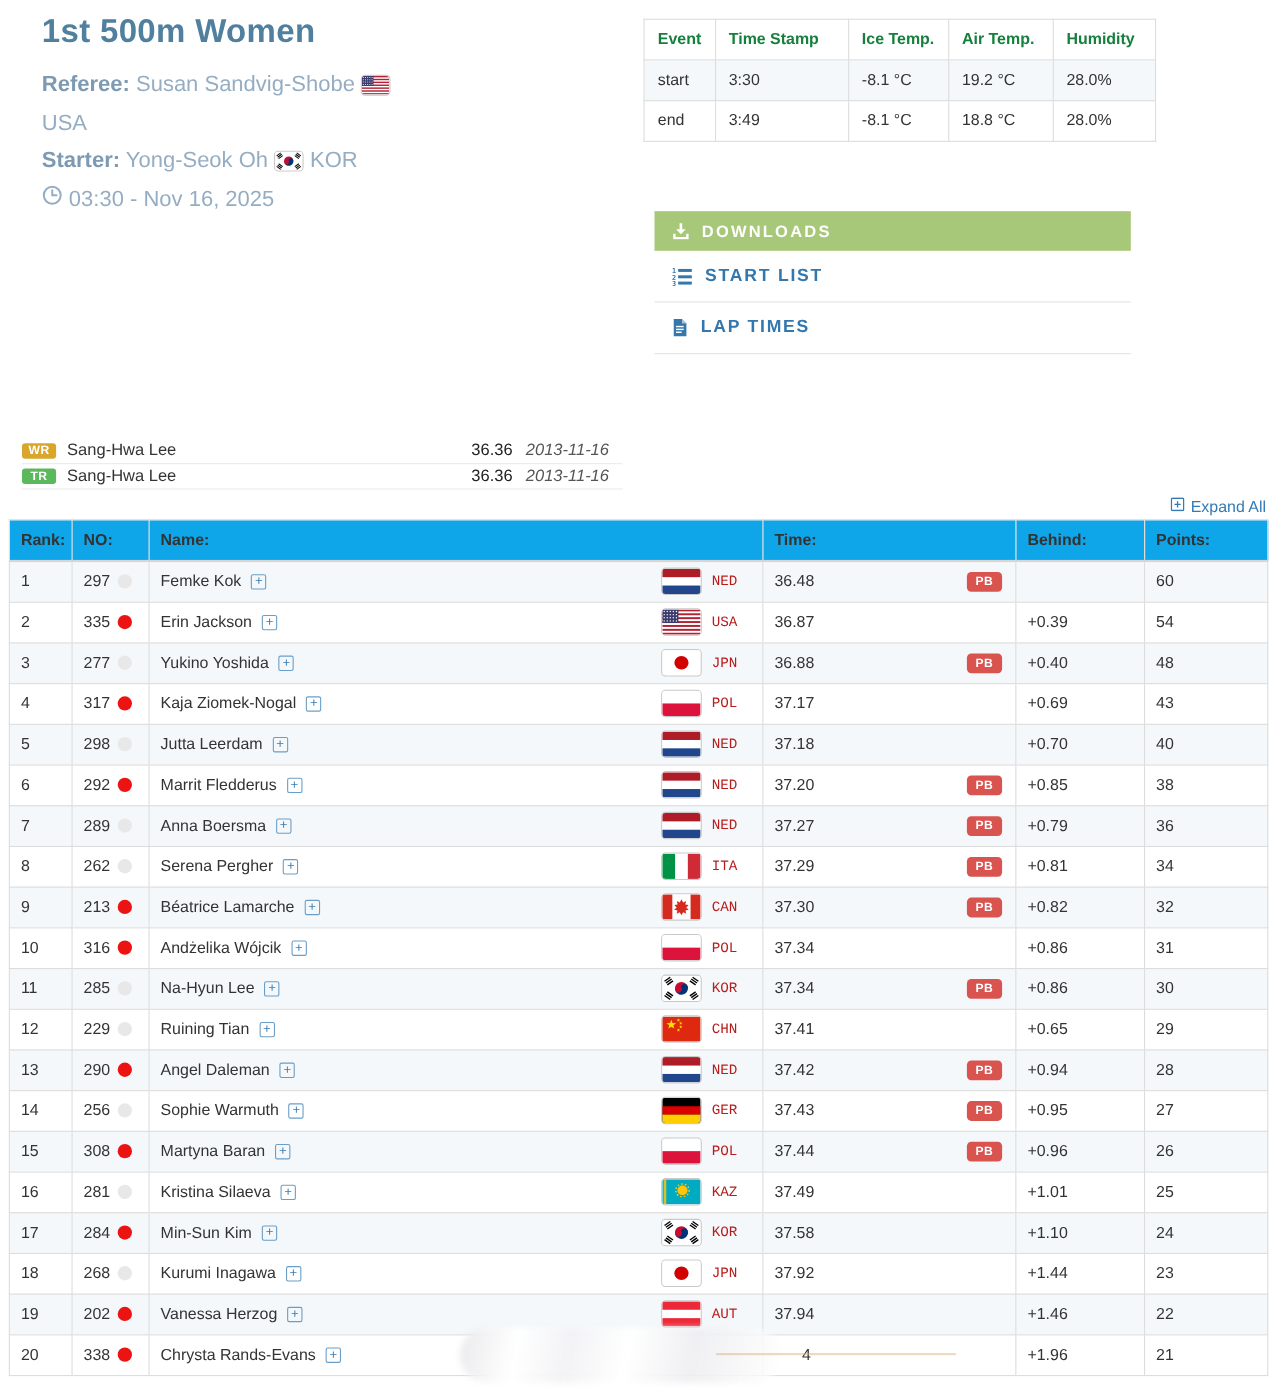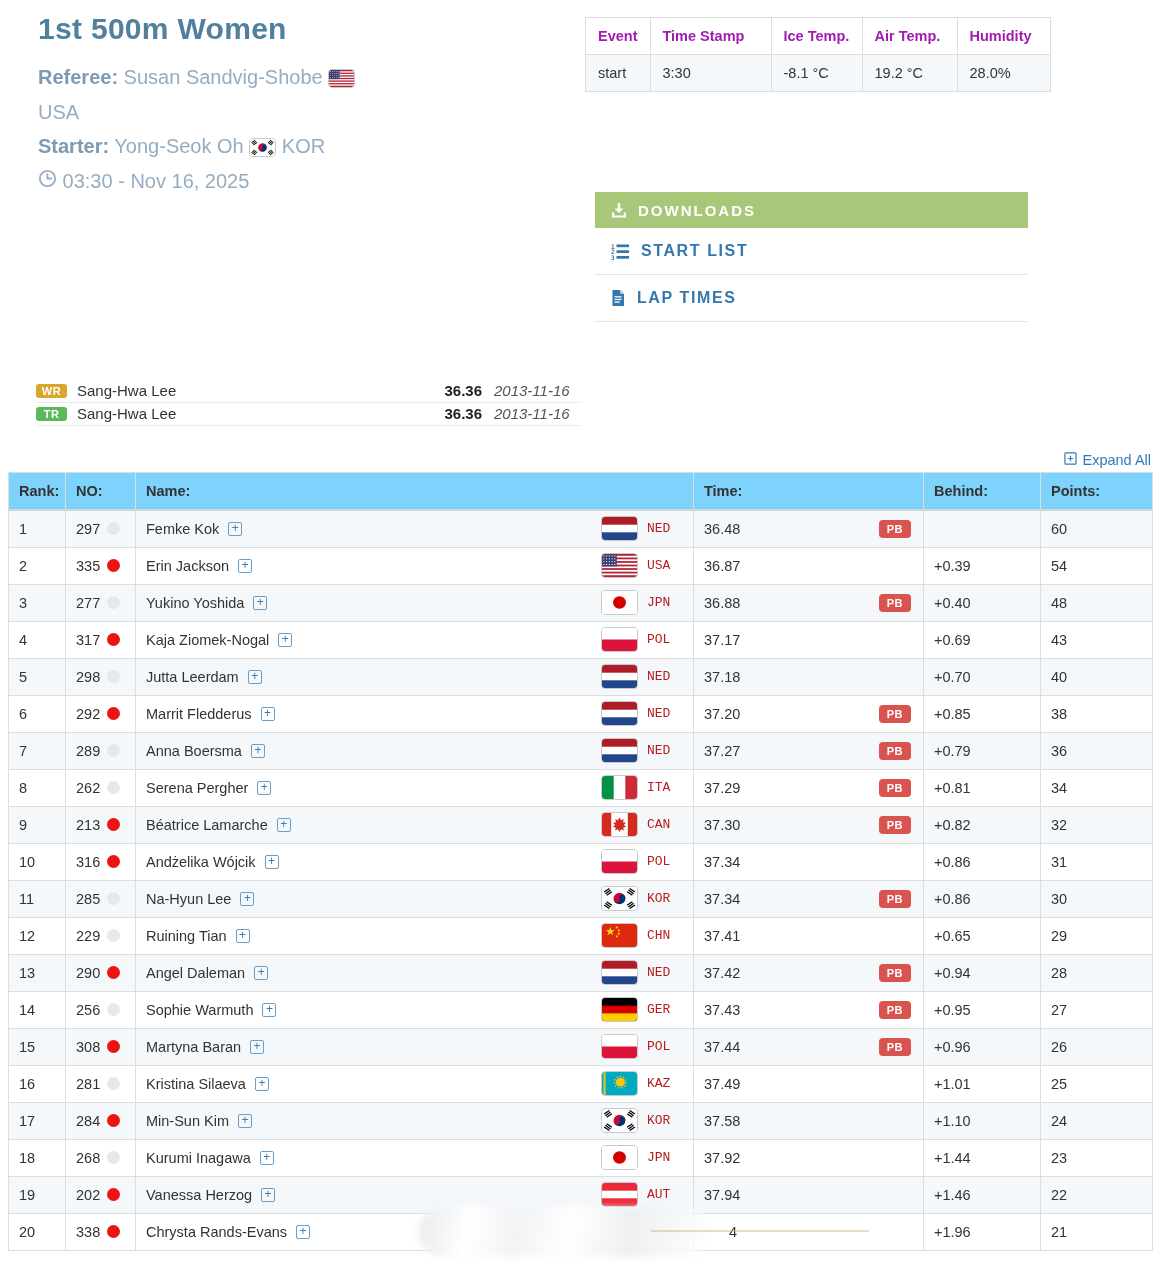--- a/index.html
+++ b/index.html
@@ -12,46 +12,46 @@
   .meta { font-size:20px; color:#95adc2; line-height:34.5px; }
   .meta .lbl { font-weight:bold; color:#7d9ab2; }
   .meta .row { display:block; }
   .hflag { display:inline-flex; vertical-align:-3px; border-radius:4px; overflow:hidden; border:1px solid #c9c9c9; }
   .hflag svg { display:block; }
   .time-line { display:flex; align-items:center; gap:7px; color:#95adc2; }
 
   
   .cond { position:absolute; left:585px; top:17px; border-collapse:collapse; font-size:14.5px; }
   .cond th, .cond td { border:1px solid #ddd; text-align:left; padding:9px 12px; height:37px; }
-  .cond th { font-weight:bold; color:#a21caf; }
+  .cond th { font-weight:bold; color:#15803d; }
   .cond tbody tr:first-child { background:#f4f8fb; }
   .cond col.c0{width:57px}.cond col.c1{width:121px}.cond col.c2{width:91px}.cond col.c3{width:95px}.cond col.c4{width:93px}
 
   
   .downloads { position:absolute; left:595px; top:192px; width:433px; }
   .dl-head { background:#a7c779; color:#fff; height:36px; display:flex; align-items:center; gap:11px; padding:0 16px; font-weight:bold; font-size:15px; letter-spacing:2px; cursor:pointer; }
   .dl-item { height:47px; display:flex; align-items:center; gap:12px; padding:0 16px; border-bottom:1px solid #e3e3e3; color:#3377ad; font-weight:bold; font-size:16px; letter-spacing:1.6px; cursor:pointer; }
   .dl-item .ic, .dl-head .ic { display:inline-flex; }
 
   
-  .records { position:absolute; left:20px; top:380px; width:546px; font-size:15px;margin-left:16px; }
+  .records { position:absolute; left:20px; top:399px; width:546px; font-size:15px; }
   .rec-row { display:flex; align-items:center; border-bottom:1px solid #ececec; padding:2px 0 3px; }
   .rec-badge { min-width:31px; padding:1px 0; text-align:center; border-radius:3px; color:#fff; font-size:11px; font-weight:bold; letter-spacing:.5px; }
   .rec-name { margin-left:10px; flex:1; color:#333; }
-  .rec-time { font-weight:bold; color:#222; }
+  .rec-time { font-weight:normal; color:#222; }
   .rec-date { font-style:italic; color:#555; margin-left:12px; width:88px; }
 
   
   .expand-all { position:absolute; top:452px; right:10px; display:flex; align-items:center; gap:5px; color:#337ab7; font-size:14.5px; cursor:pointer; }
 
   
   .results { position:absolute; left:8px; top:472px; width:1144px; border-collapse:collapse; table-layout:fixed; font-size:14.5px; }
   .results col.c-rank{width:57px}.results col.c-no{width:70px}.results col.c-name{width:558px}
   .results col.c-time{width:230px}.results col.c-behind{width:117px}.results col.c-points{width:112px}
-  .results th { border:1px solid #ddd; border-bottom:2px solid #d6d6d6; text-align:left; font-weight:bold; padding:10px; height:37px; background:#7dd3fc; }
+  .results th { border:1px solid #ddd; border-bottom:2px solid #d6d6d6; text-align:left; font-weight:bold; padding:10px; height:37px; background:#0ea5e9; }
   .results td { border:1px solid #ddd; height:37px; padding:0 10px; }
   .results tbody tr:nth-child(odd) { background:#f4f8fb; }
   .cellwrap { display:flex; align-items:center; height:100%; position:relative; }
   .lane-dot { width:13px; height:13px; border-radius:50%; margin-left:7px; flex:none; }
   .lane-dot.red { background:#ec1313; }
   .lane-dot.white { background:#e8e8e8; }
   .plus-box { margin-left:9px; width:14px; height:14px; border:1px solid #6a9ec7; border-radius:2px; color:#3b7cb1; font-size:12px; line-height:11.5px; text-align:center; flex:none; cursor:pointer; background:#fff0; }
   .sp { flex:1; }
   .flag { display:inline-flex; border-radius:4px; overflow:hidden; border:1px solid #c9c9c9; flex:none; }
   .flag svg { display:block; }
@@ -173,20 +173,27 @@
         </tr>
       </thead>
     <tbody>
         <tr>
           <td>start</td>
           <td>3:30</td>
           <td>-8.1 °C</td>
           <td>19.2 °C</td>
           <td>28.0%</td>
         </tr>
+        <tr>
+          <td>end</td>
+          <td>3:49</td>
+          <td>-8.1 °C</td>
+          <td>18.8 °C</td>
+          <td>28.0%</td>
+        </tr>
       </tbody>
   </table>
 
   <div class="downloads">
     <div class="dl-head">
       <span class="ic">
           <svg width="16" height="16" viewBox="0 0 16 16" fill="currentColor">
             <path d="M6.8 1h2.4v5.5h3.2L8 11 3.6 6.5h3.2z"></path>
             <path d="M1 10.5h2.2v3h9.6v-3H15V15.5H1z"></path>
           </svg>

